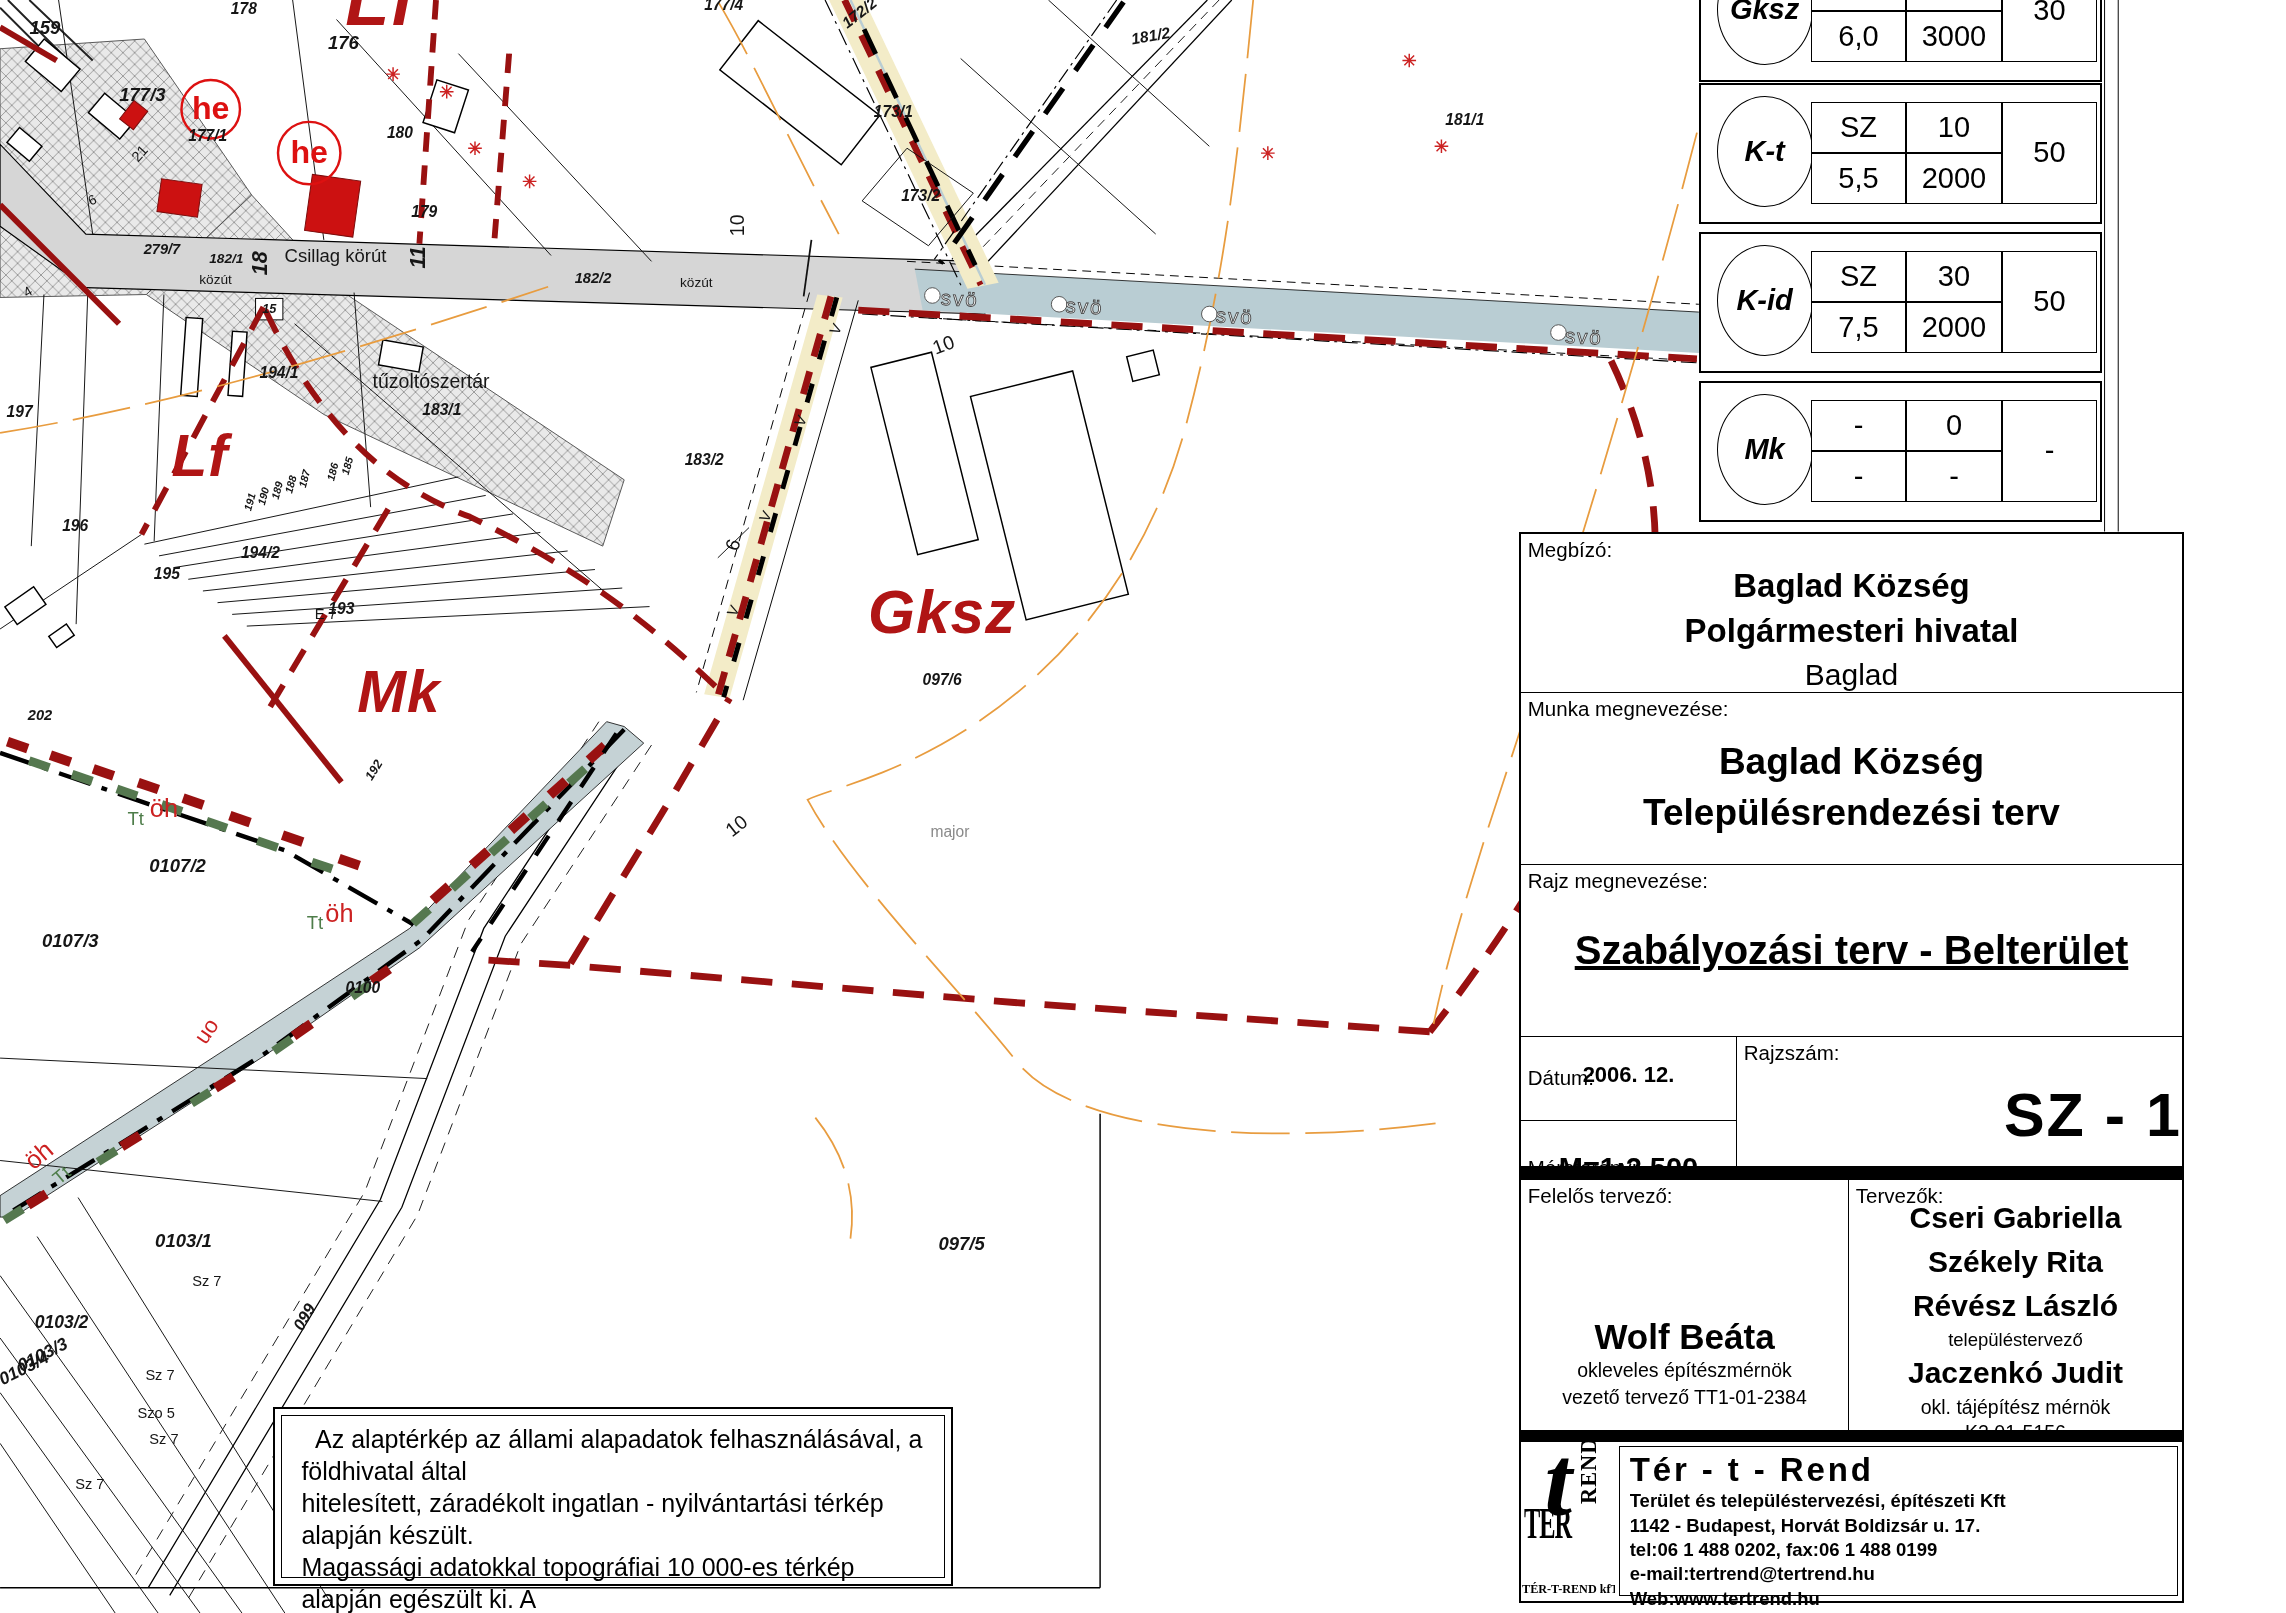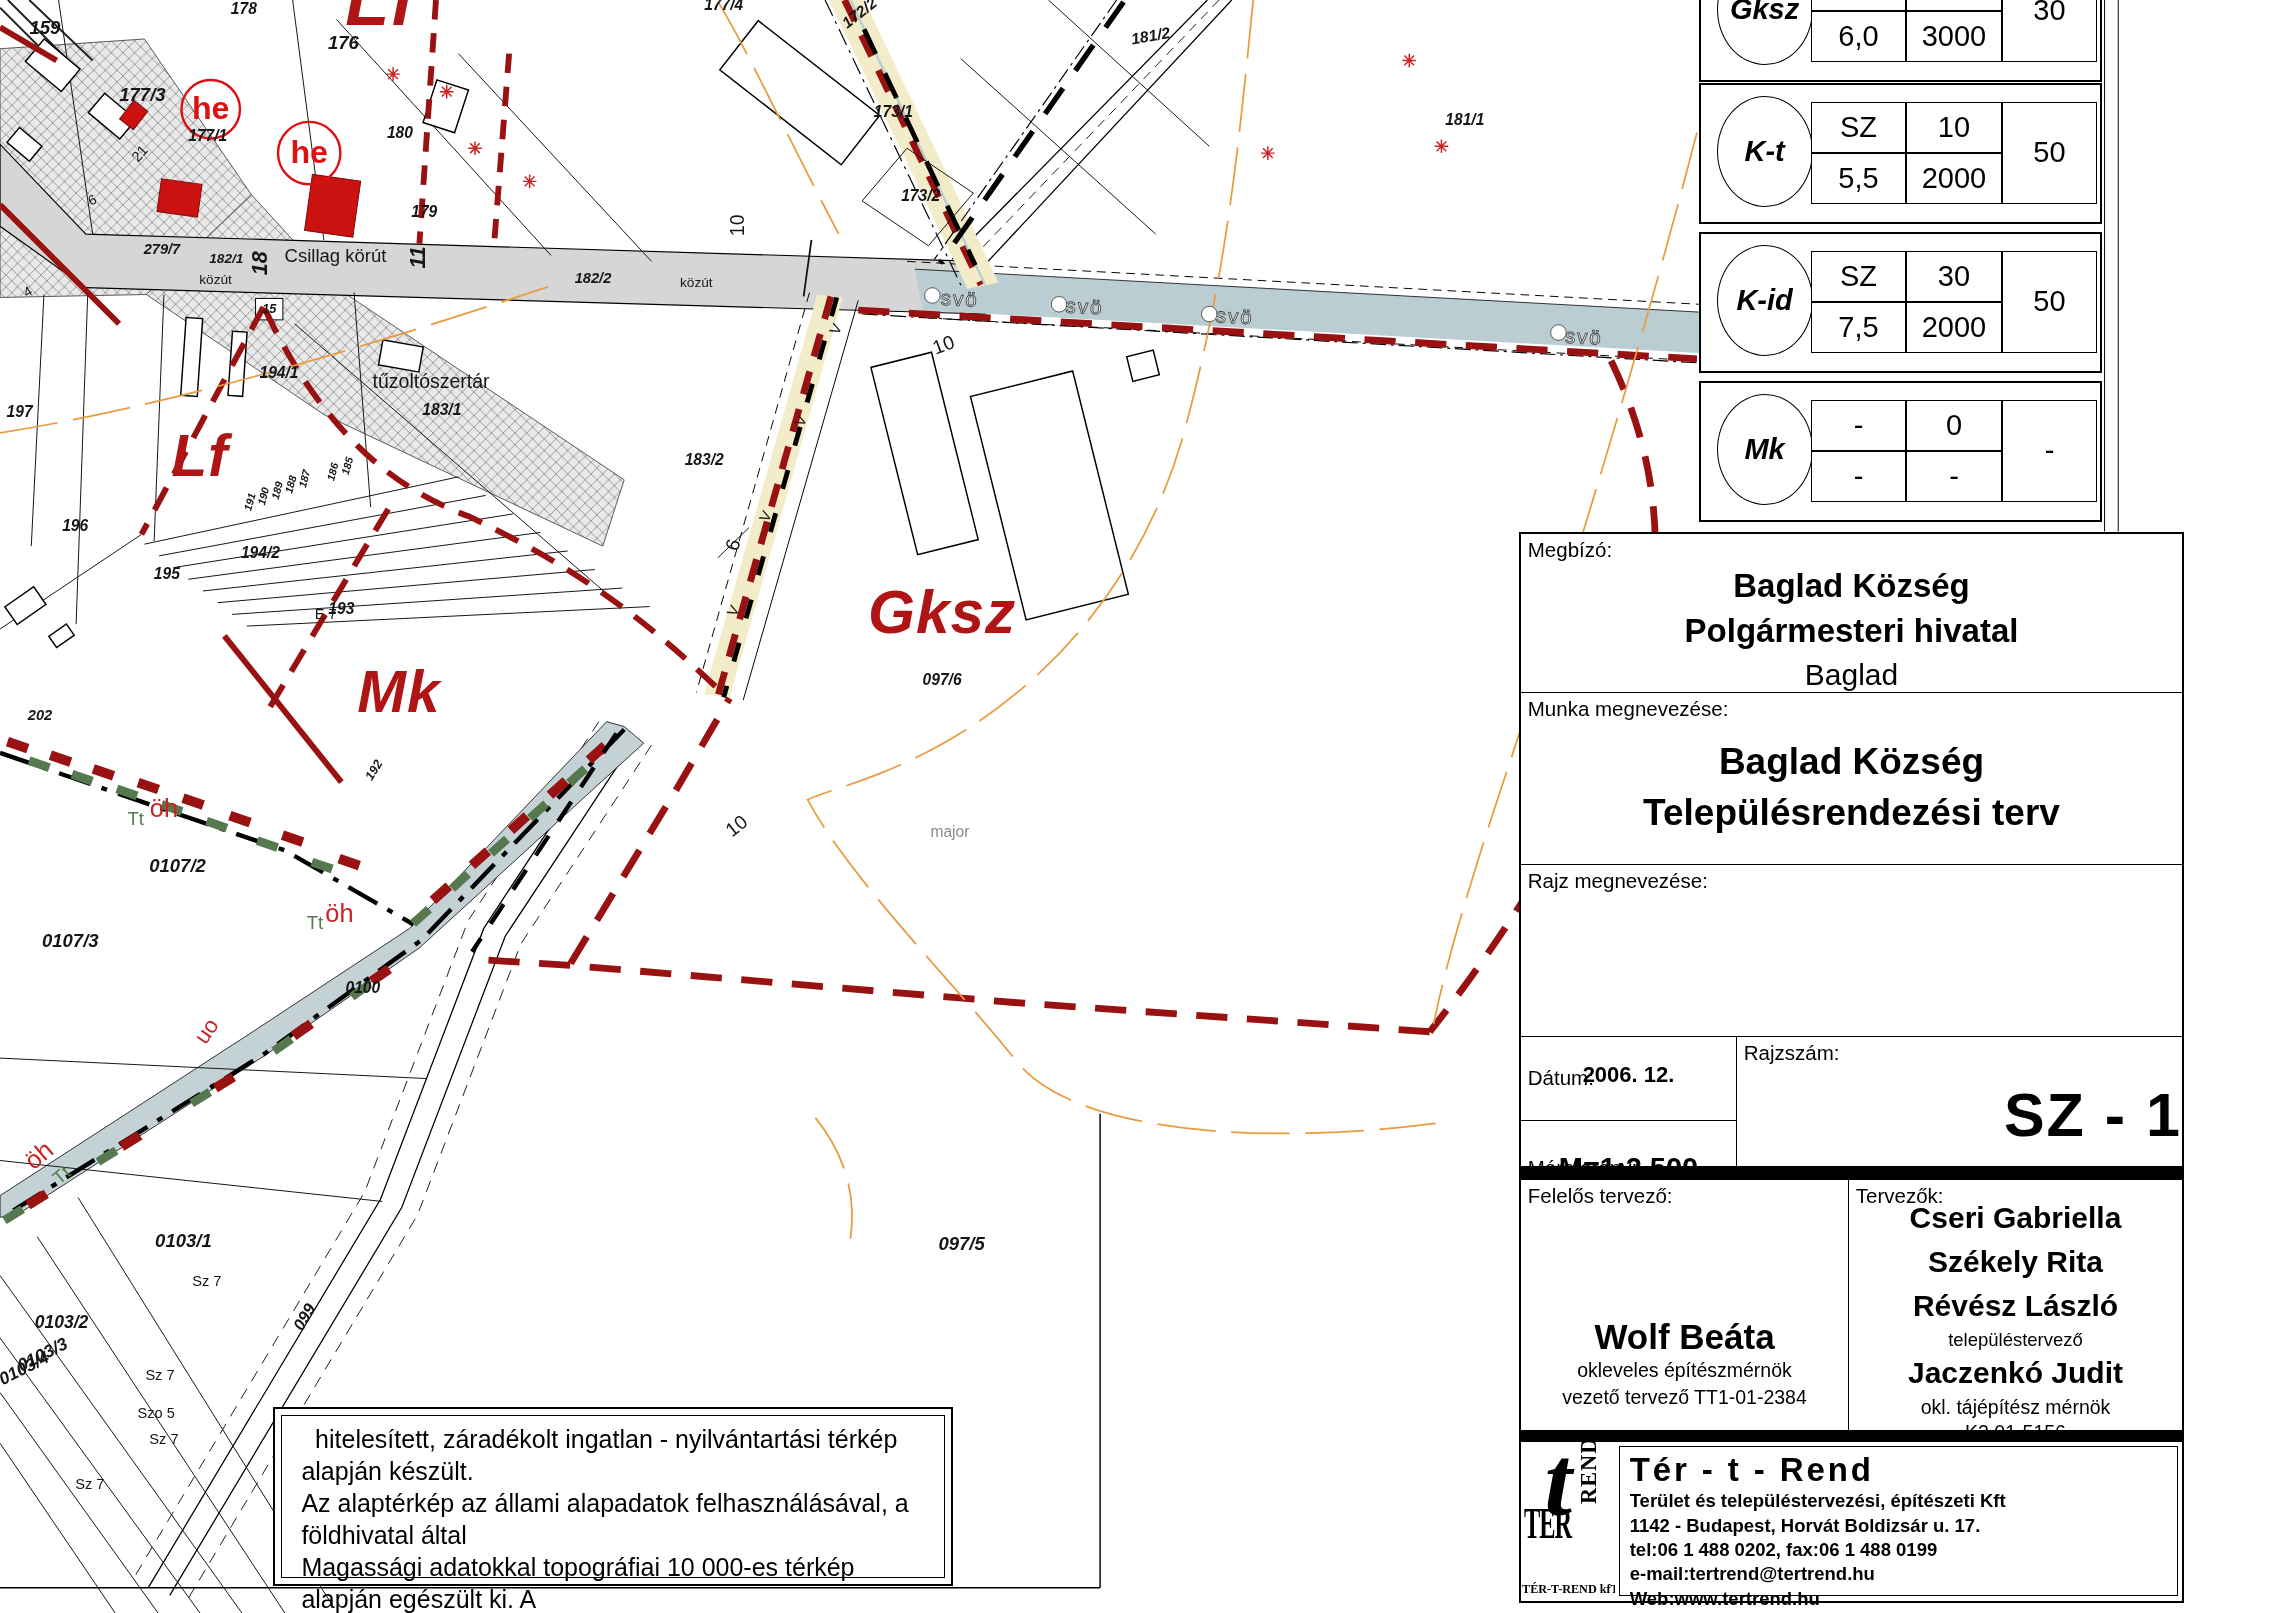--- a/index.html
+++ b/index.html
@@ -448,20 +448,21 @@
     </section>
 
     <section class="tb-sec tb-munka">
       <div class="tb-label">Munka megnevezése:</div>
       <div class="tb-bold38">Baglad Község</div>
       <div class="tb-bold38">Településrendezési terv</div>
     </section>
 
     <section class="tb-sec tb-rajz">
       <div class="tb-label">Rajz megnevezése:</div>
+      <div class="tb-bold40">Szabályozási terv - Belterület</div>
     </section>
 
     <section class="tb-sec tb-row4">
       <div class="tb-dm">
         <div class="tb-datum">
           <div class="tb-label">Dátum:</div>
           <div class="tb-dval">2006. 12.</div>
         </div>
         <div class="tb-meret">
           <div class="tb-label">Méretarány:</div>
@@ -512,21 +513,21 @@
         <div class="co-line">1142 - Budapest, Horvát Boldizsár u. 17.</div>
         <div class="co-line">tel:06 1 488 0202, fax:06 1 488 0199</div>
         <div class="co-line">e-mail:tertrend@tertrend.hu</div>
         <div class="co-line">Web:www.tertrend.hu</div>
       </div>
     </section>
   </div>
 
   <div class="disclaimer">
     <div class="disc-inner">
+      <p>Az alaptérkép az állami alapadatok felhasználásával, a földhivatal által</p>
       <p>hitelesített, záradékolt ingatlan - nyilvántartási térkép alapján készült.</p>
-      <p>Az alaptérkép az állami alapadatok felhasználásával, a földhivatal által</p>
       <p>Magassági adatokkal topográfiai 10 000-es térkép alapján egészült ki. A</p>
 
     </div>
   </div>
 
 </div>
 
 
 </body></html>

